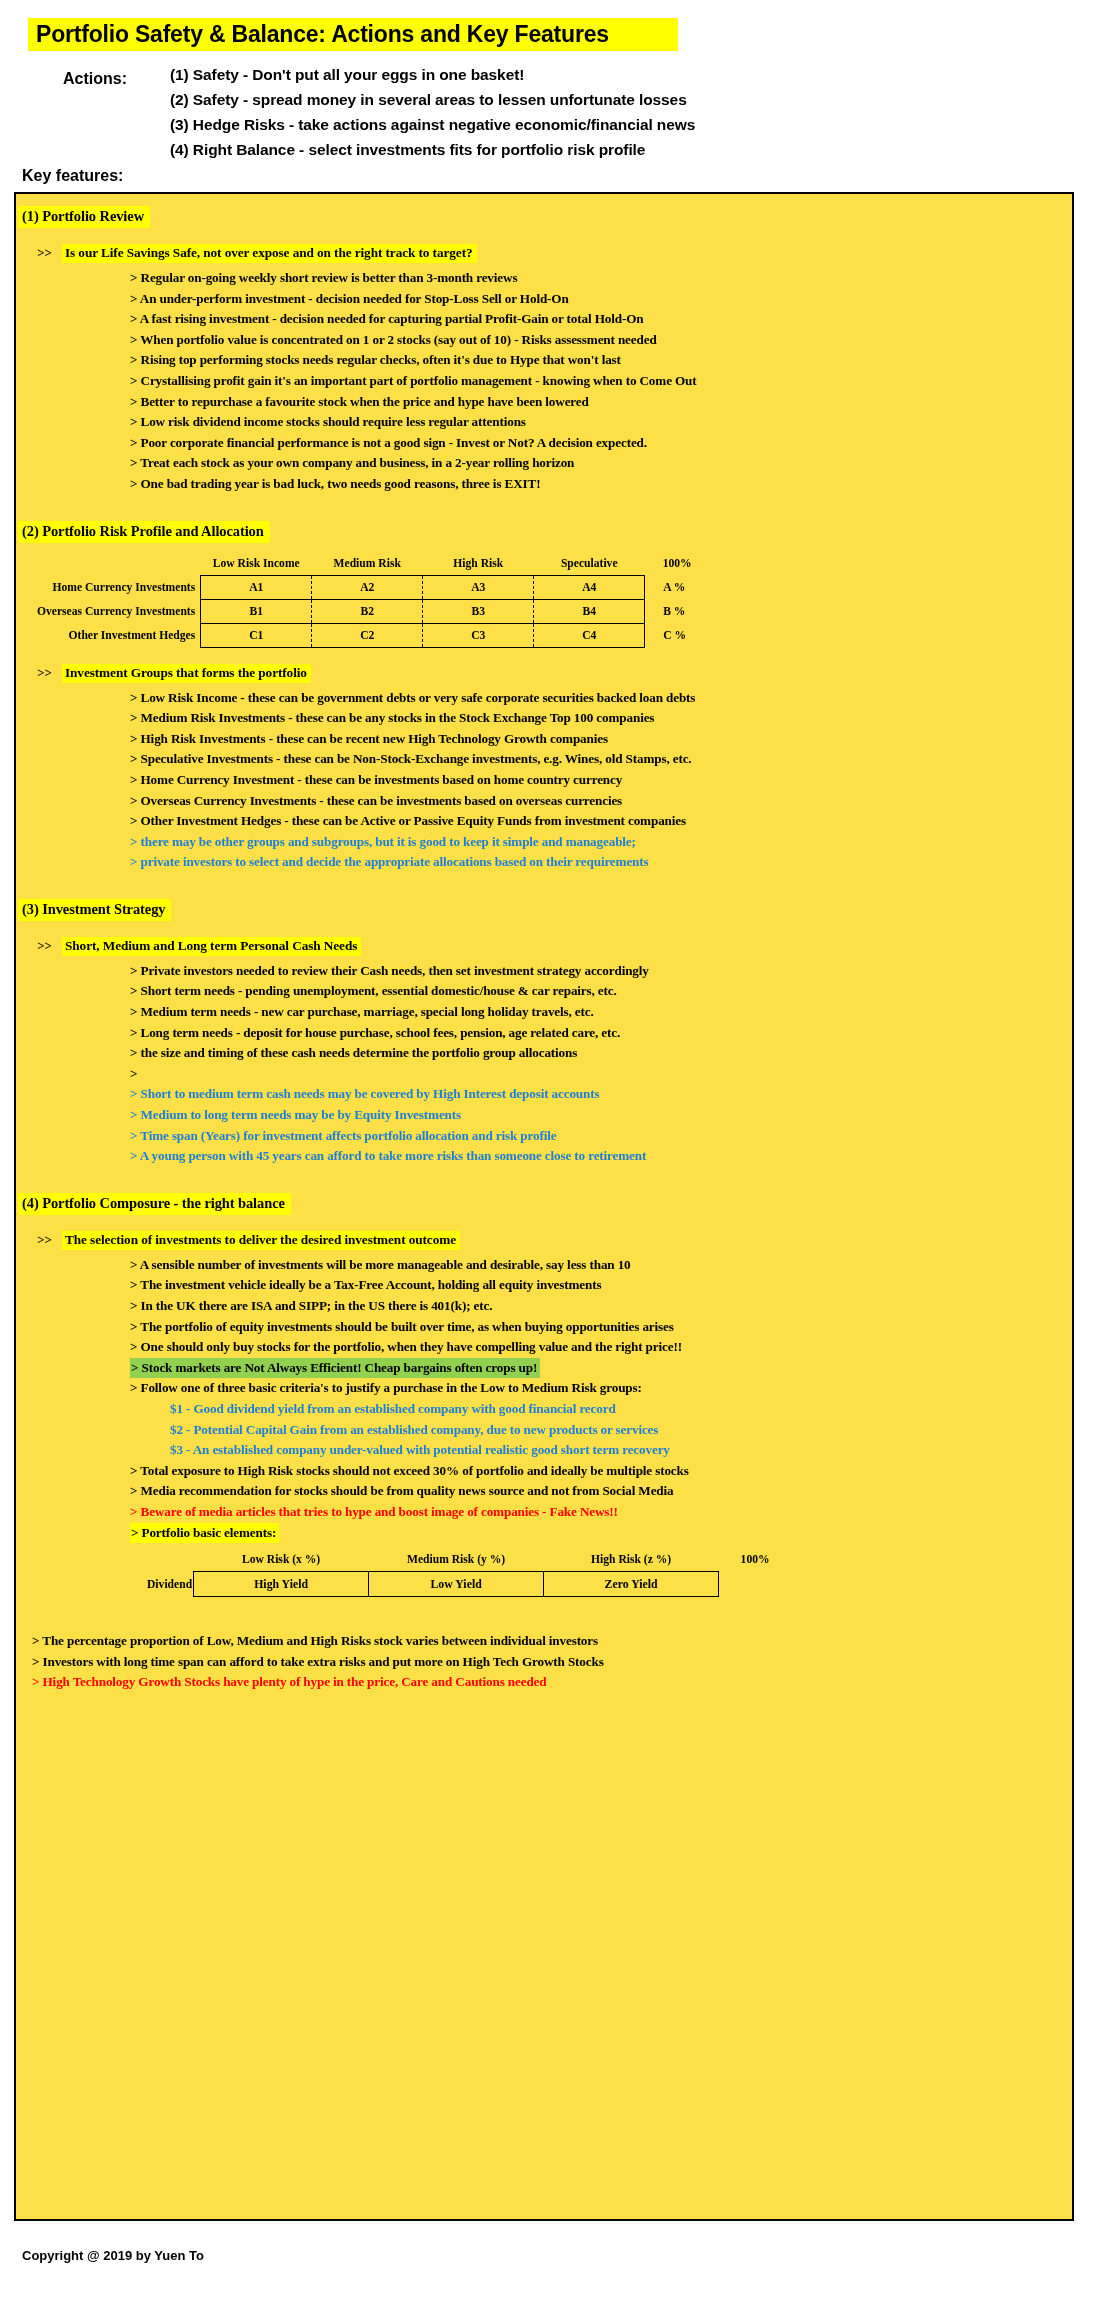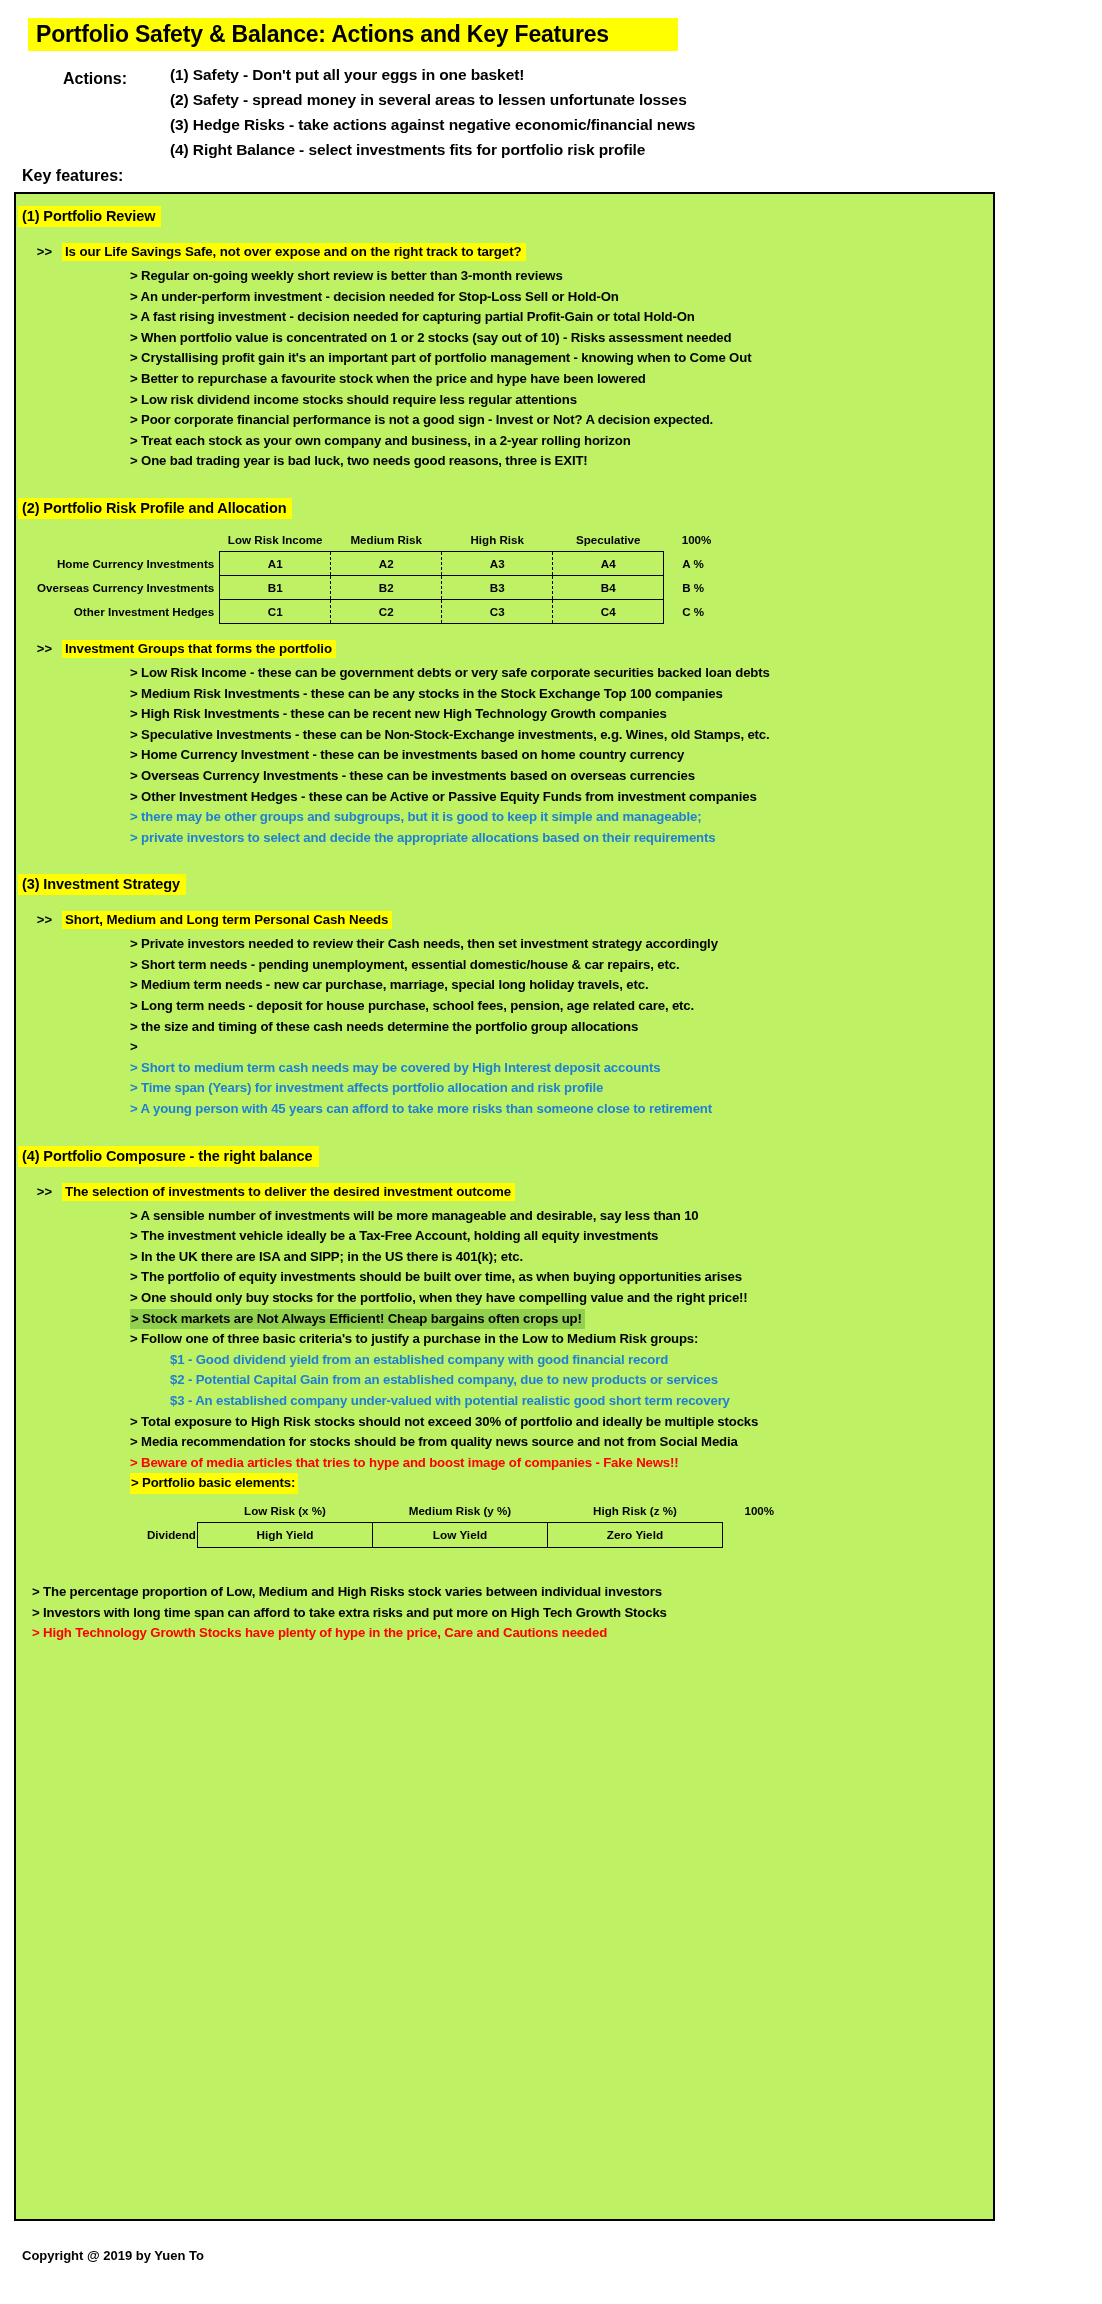--- a/index.html
+++ b/index.html
@@ -69,25 +69,26 @@
     top: 167px;
     font-size: 16px;
     font-weight: bold;
   }
 
   
   .main-box {
     position: absolute;
     left: 14px;
     top: 192px;
-    width: 981px;
+    width: 1060px;
     height: 2029px;
     border: 2px solid #000000;
     box-sizing: border-box;
-    background: #bef264;
+    background: #fde047;
+    font-family: Liberation Serif, serif;
   }
 
   .section {
     position: relative;
   }
 
   .section-head {
     display: inline-block;
     background: #ffff00;
     font-size: 14.5px;
@@ -272,20 +273,21 @@
     <div class="sub-head-row">
       <div class="chev">&gt;&gt;</div>
       <div class="sub-head">Is our Life Savings Safe, not over expose and on the right track to target?</div>
     </div>
 
     <div class="bullets">
       <div class="bullet">&gt; Regular on-going weekly short review is better than 3-month reviews</div>
       <div class="bullet">&gt; An under-perform investment - decision needed for Stop-Loss Sell or Hold-On</div>
       <div class="bullet">&gt; A fast rising investment - decision needed for capturing partial Profit-Gain or total Hold-On</div>
       <div class="bullet">&gt; When portfolio value is concentrated on 1 or 2 stocks (say out of 10) - Risks assessment needed</div>
+      <div class="bullet">&gt; Rising top performing stocks needs regular checks, often it's due to Hype that won't last</div>
       <div class="bullet">&gt; Crystallising profit gain it's an important part of portfolio management - knowing when to Come Out</div>
       <div class="bullet">&gt; Better to repurchase a favourite stock when the price and hype have been lowered</div>
       <div class="bullet">&gt; Low risk dividend income stocks should require less regular attentions</div>
       <div class="bullet">&gt; Poor corporate financial performance is not a good sign - Invest or Not? A decision expected.</div>
       <div class="bullet">&gt; Treat each stock as your own company and business, in a 2-year rolling horizon</div>
       <div class="bullet">&gt; One bad trading year is bad luck, two needs good reasons, three is EXIT!</div>
     </div>
   </div>
 
   <div class="section" style="padding-top:26px;">
@@ -359,20 +361,21 @@
     </div>
 
     <div class="bullets">
       <div class="bullet">&gt; Private investors needed to review their Cash needs, then set investment strategy accordingly</div>
       <div class="bullet">&gt; Short term needs - pending unemployment, essential domestic/house  &amp; car repairs, etc.</div>
       <div class="bullet">&gt; Medium term needs - new car purchase, marriage, special long holiday travels, etc.</div>
       <div class="bullet">&gt; Long term needs - deposit for house purchase, school fees, pension, age related care, etc.</div>
       <div class="bullet">&gt; the size and timing of these cash needs determine the portfolio group allocations</div>
       <div class="bullet">&gt;</div>
       <div class="bullet blue">&gt; Short to medium term cash needs may be covered by High Interest deposit accounts</div>
+      <div class="bullet blue">&gt; Medium to long term needs may be by Equity Investments</div>
       <div class="bullet blue">&gt; Time span (Years) for investment affects portfolio allocation and risk profile</div>
       <div class="bullet blue">&gt; A young person with 45 years can afford to take more risks than someone close to retirement</div>
     </div>
   </div>
 
   <div class="section" style="padding-top:26px;">
     <div class="section-head">(4) Portfolio Composure - the right balance</div>
 
     <div class="sub-head-row">
       <div class="chev">&gt;&gt;</div>

